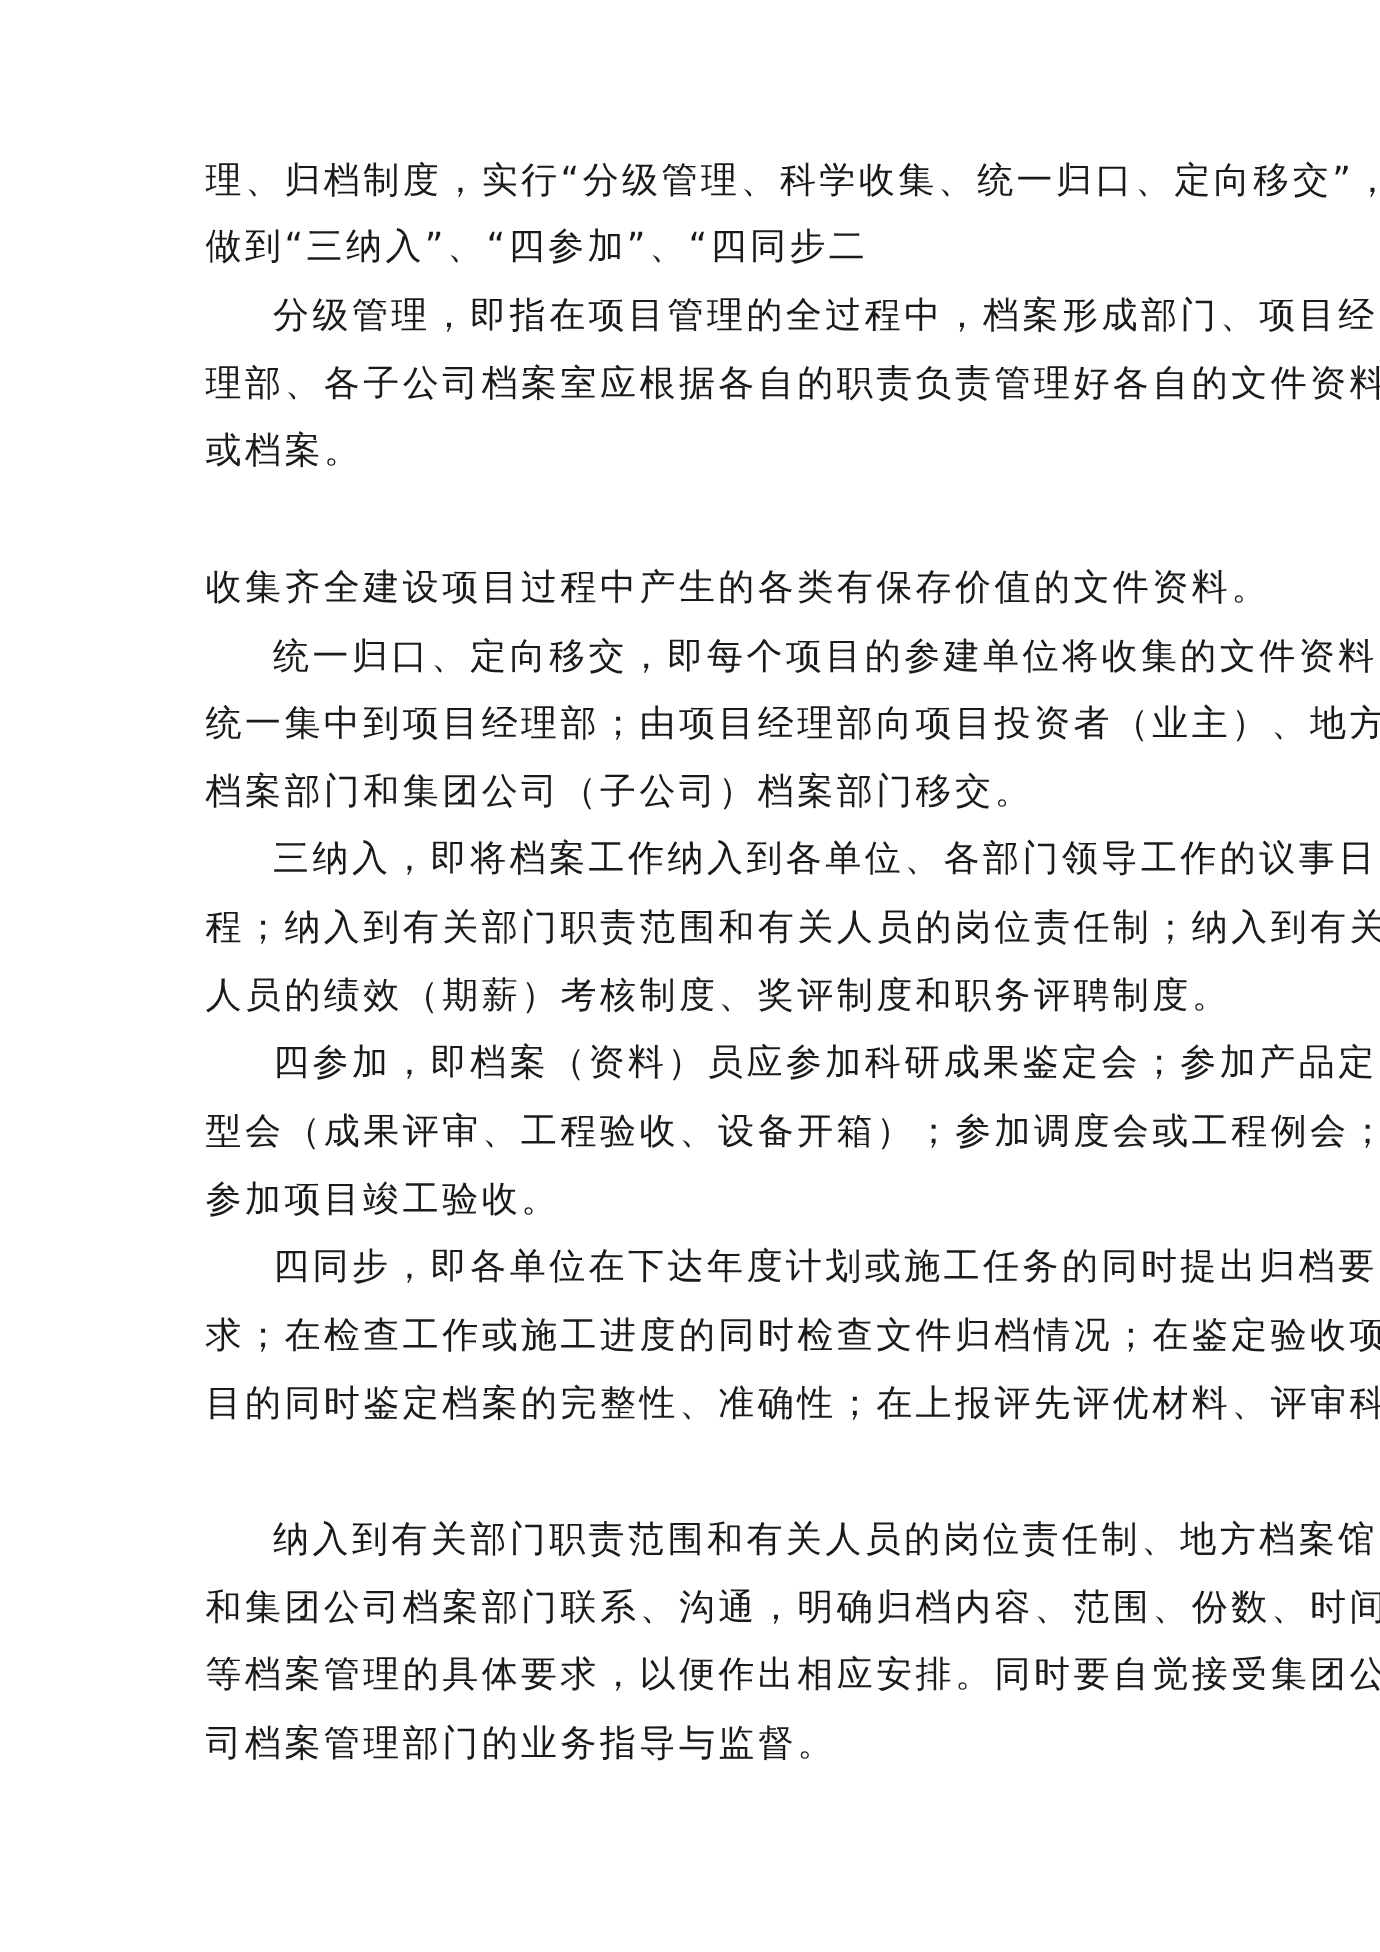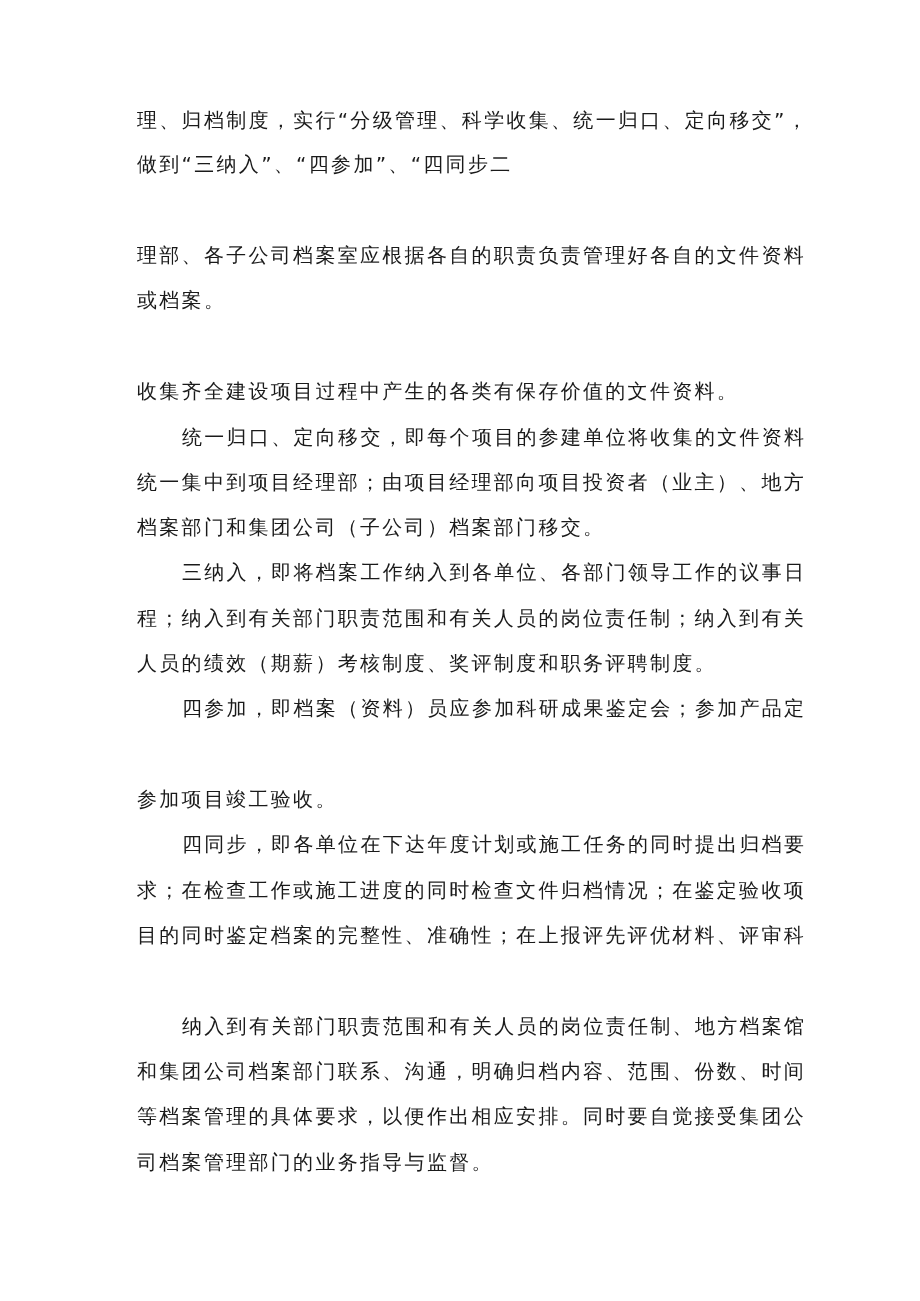--- a/index.html
+++ b/index.html
@@ -6,50 +6,52 @@
   body { width: 920px; height: 1301px; position: relative; overflow: hidden; }
   .page {
     position: absolute; left: 0; top: 0; width: 920px; height: 1301px; background: #fff;
   }
   .line {
     position: absolute;
     left: 137px;
     width: 660px;
     height: 30px;
     font-family: "DejaVu Sans", sans-serif;
-    font-size: 20px;
+    font-size: 24px;
     line-height: 30px;
     color: #1a1a1a;
     letter-spacing: 2.3px;
     white-space: nowrap;
   }
   .indent { left: 182px; }
 </style>
 </head>
 <body>
 
 <div class="page">
 
   <div class="line" style="top:105px">理、归档制度，实行“分级管理、科学收集、统一归口、定向移交”，</div>
   <div class="line" style="top:149px">做到“三纳入”、“四参加”、“四同步二</div>
 
+  <div class="line indent" style="top:195px">分级管理，即指在项目管理的全过程中，档案形成部门、项目经</div>
   <div class="line" style="top:240px">理部、各子公司档案室应根据各自的职责负责管理好各自的文件资料</div>
   <div class="line" style="top:285px">或档案。</div>
 
   <div class="line" style="top:376px">收集齐全建设项目过程中产生的各类有保存价值的文件资料。</div>
 
   <div class="line indent" style="top:422px">统一归口、定向移交，即每个项目的参建单位将收集的文件资料</div>
   <div class="line" style="top:467px">统一集中到项目经理部；由项目经理部向项目投资者（业主）、地方</div>
   <div class="line indent" style="top:557px">三纳入，即将档案工作纳入到各单位、各部门领导工作的议事日</div>
 
   <div class="line" style="top:512px">档案部门和集团公司（子公司）档案部门移交。</div>
   <div class="line" style="top:603px">程；纳入到有关部门职责范围和有关人员的岗位责任制；纳入到有关</div>
   <div class="line" style="top:648px">人员的绩效（期薪）考核制度、奖评制度和职务评聘制度。</div>
 
   <div class="line indent" style="top:693px">四参加，即档案（资料）员应参加科研成果鉴定会；参加产品定</div>
+  <div class="line" style="top:739px">型会（成果评审、工程验收、设备开箱）；参加调度会或工程例会；</div>
   <div class="line" style="top:784px">参加项目竣工验收。</div>
 
   <div class="line indent" style="top:829px">四同步，即各单位在下达年度计划或施工任务的同时提出归档要</div>
   <div class="line" style="top:875px">求；在检查工作或施工进度的同时检查文件归档情况；在鉴定验收项</div>
   <div class="line" style="top:920px">目的同时鉴定档案的完整性、准确性；在上报评先评优材料、评审科</div>
 
   <div class="line indent" style="top:1011px">纳入到有关部门职责范围和有关人员的岗位责任制、地方档案馆</div>
   <div class="line" style="top:1056px">和集团公司档案部门联系、沟通，明确归档内容、范围、份数、时间</div>
   <div class="line" style="top:1101px">等档案管理的具体要求，以便作出相应安排。同时要自觉接受集团公</div>
   <div class="line" style="top:1147px">司档案管理部门的业务指导与监督。</div>

